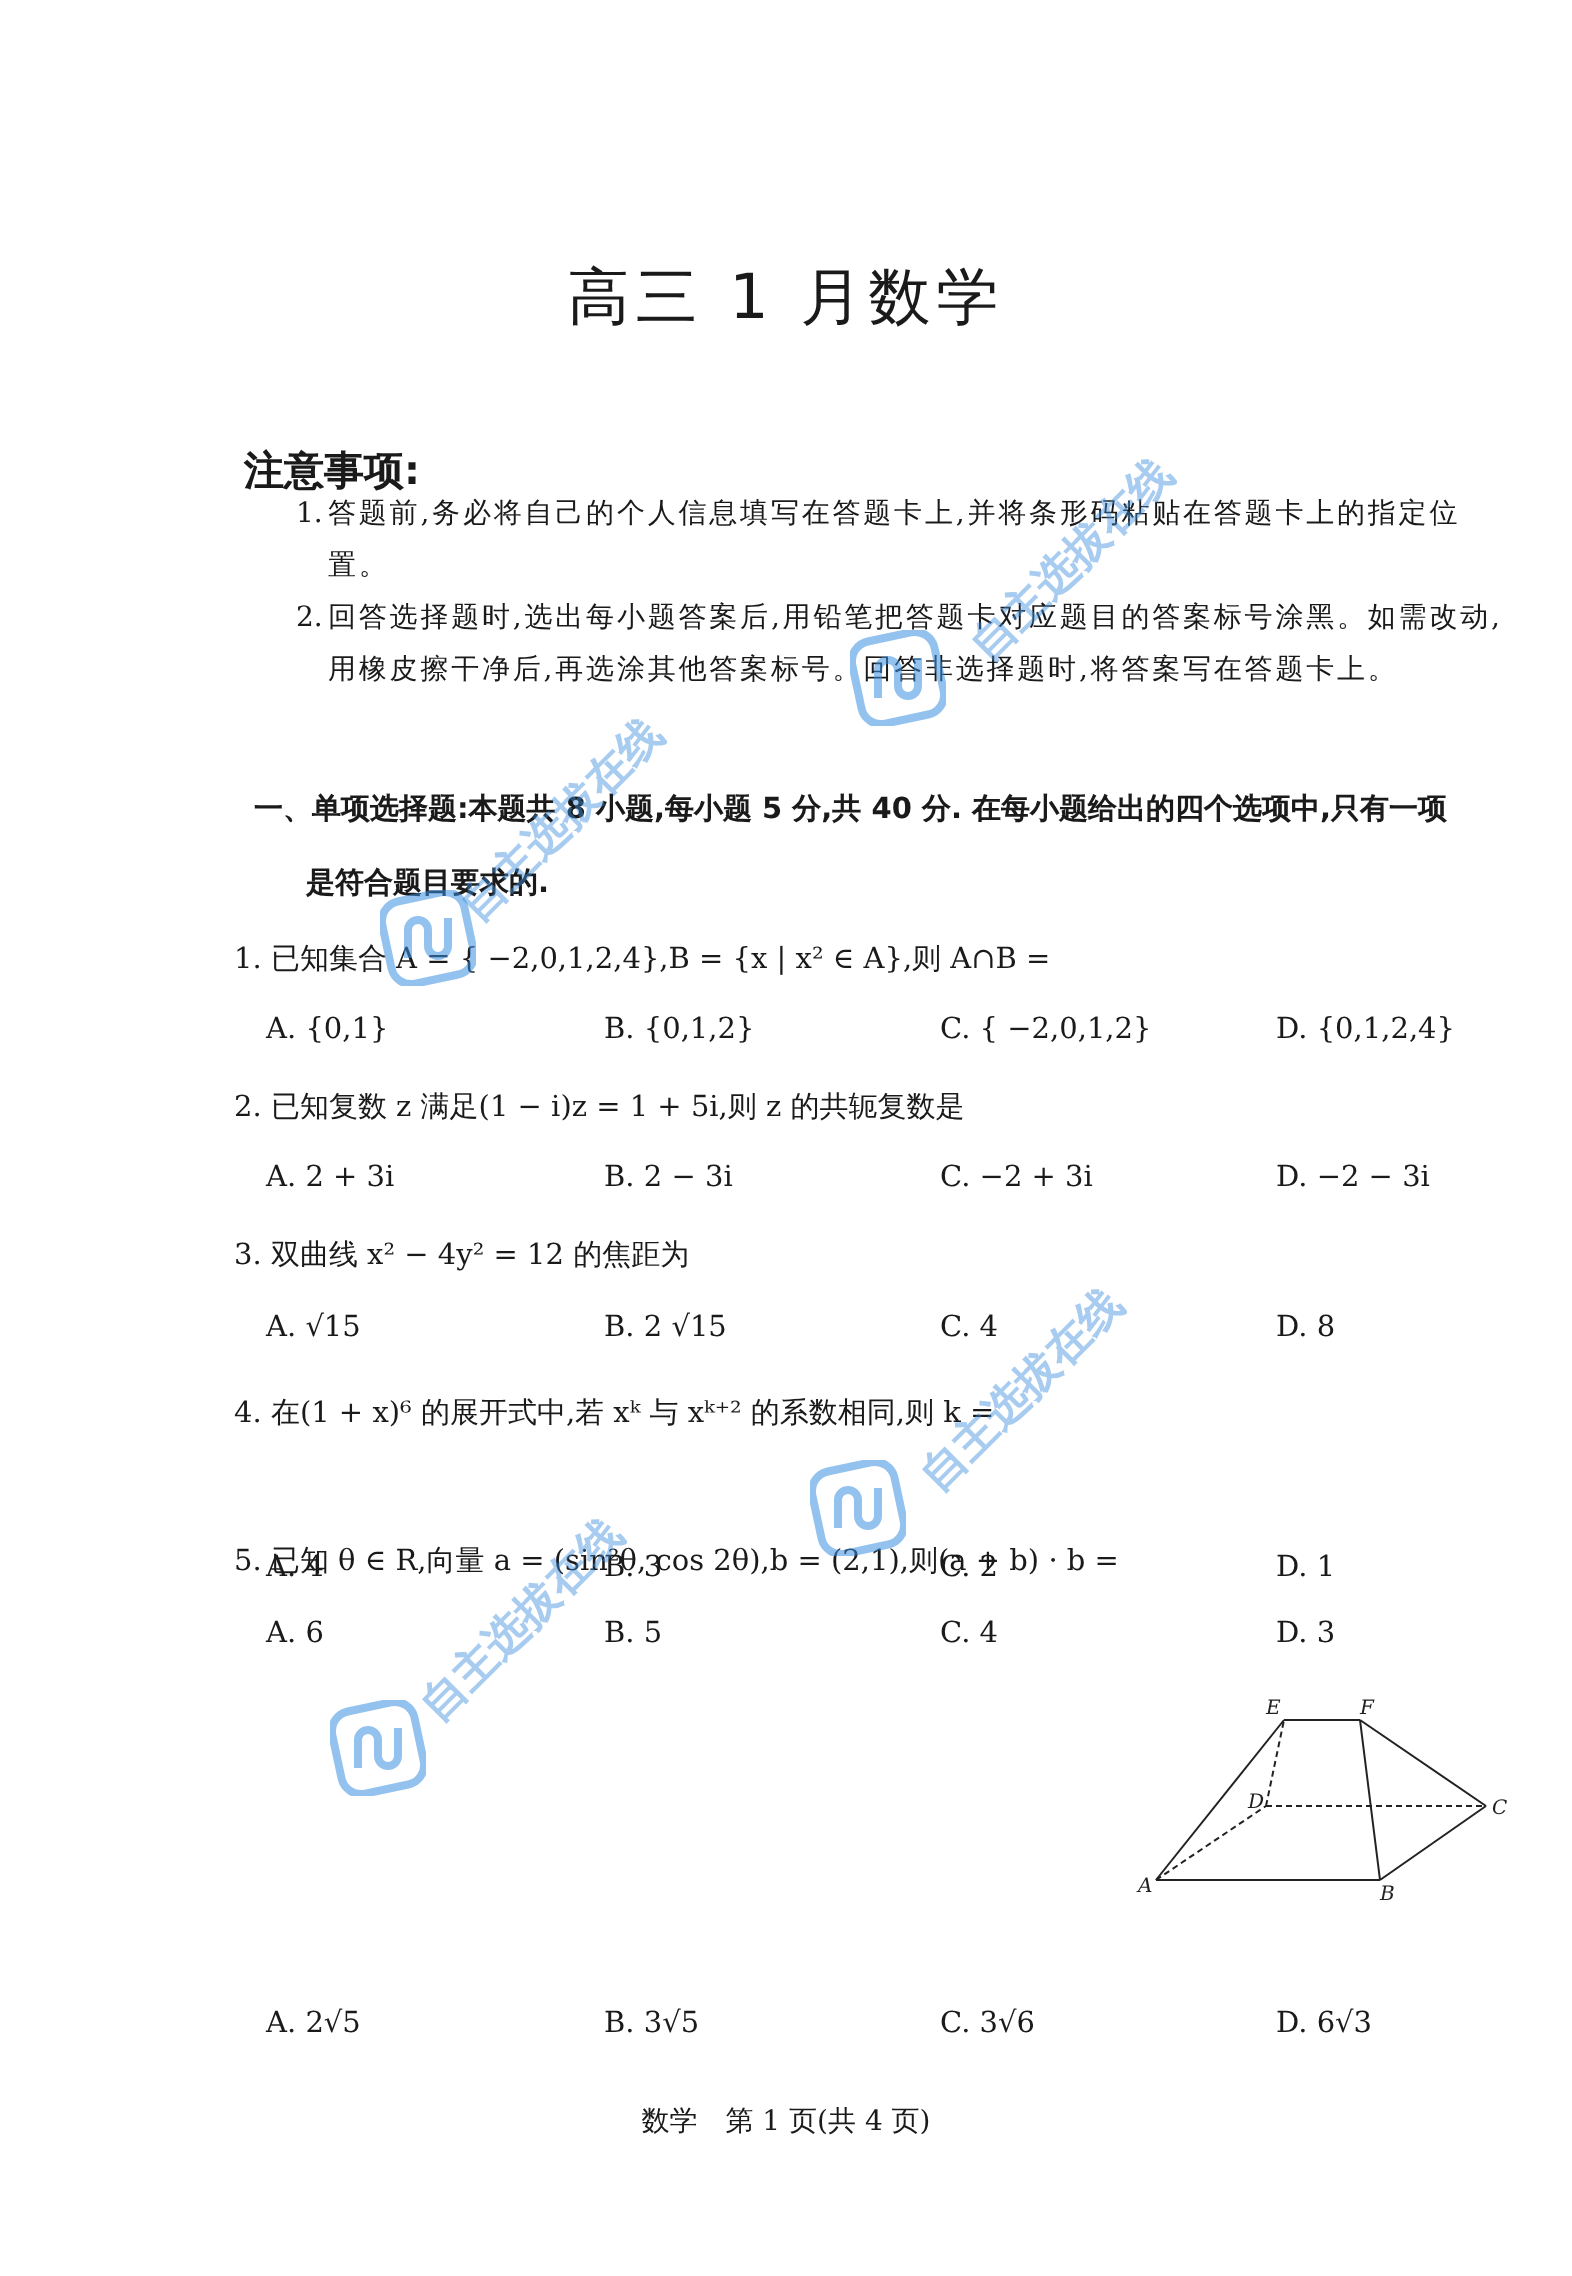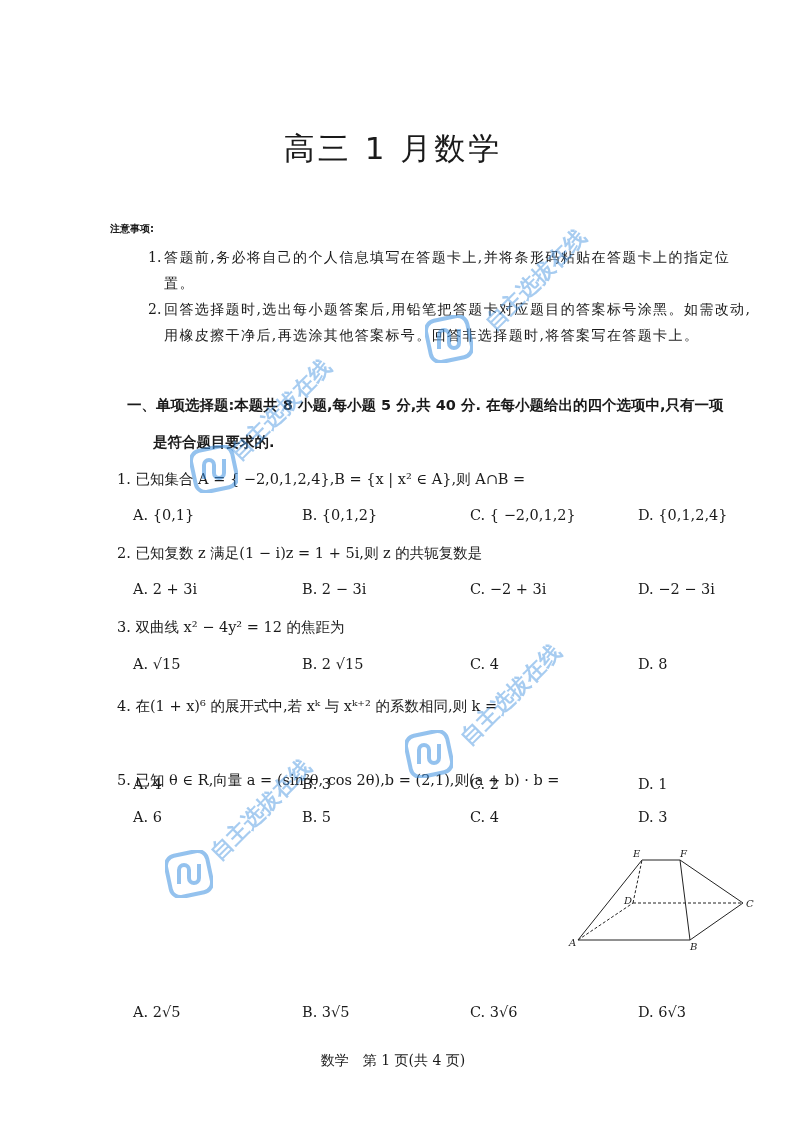--- a/index.html
+++ b/index.html
@@ -7,21 +7,21 @@
     width: 786px; height: 1138px; position: relative; overflow: hidden;
     font-family: "DejaVu Serif", "Liberation Serif", serif;
     color: #1a1a1a;
   }
   .title {
     position: absolute; left: 0; width: 786px; top: 128px;
     text-align: center; font-size: 31px; letter-spacing: 3px;
     font-family: "DejaVu Sans", sans-serif; font-weight: normal;
   }
   .notice-h {
-    position: absolute; left: 110px; top: 222px; font-size: 10px;
+    position: absolute; left: 122px; top: 222px; font-size: 20px;
     font-family: "DejaVu Sans", sans-serif; font-weight: bold;
   }
   .notice-item { position: absolute; left: 148px; width: 610px; font-size: 14px; line-height: 26px; }
   .notice-item .num { position: absolute; left: 0; }
   .notice-item .txt { display: block; padding-left: 16px; letter-spacing: 1.4px; }
   .section {
     position: absolute; left: 117px; width: 640px; font-size: 14.5px;
     font-family: "DejaVu Sans", sans-serif; font-weight: bold; line-height: 20px; margin-left: 10px;
   }
   .q { position: absolute; left: 117px; font-size: 14.5px; white-space: nowrap; }

